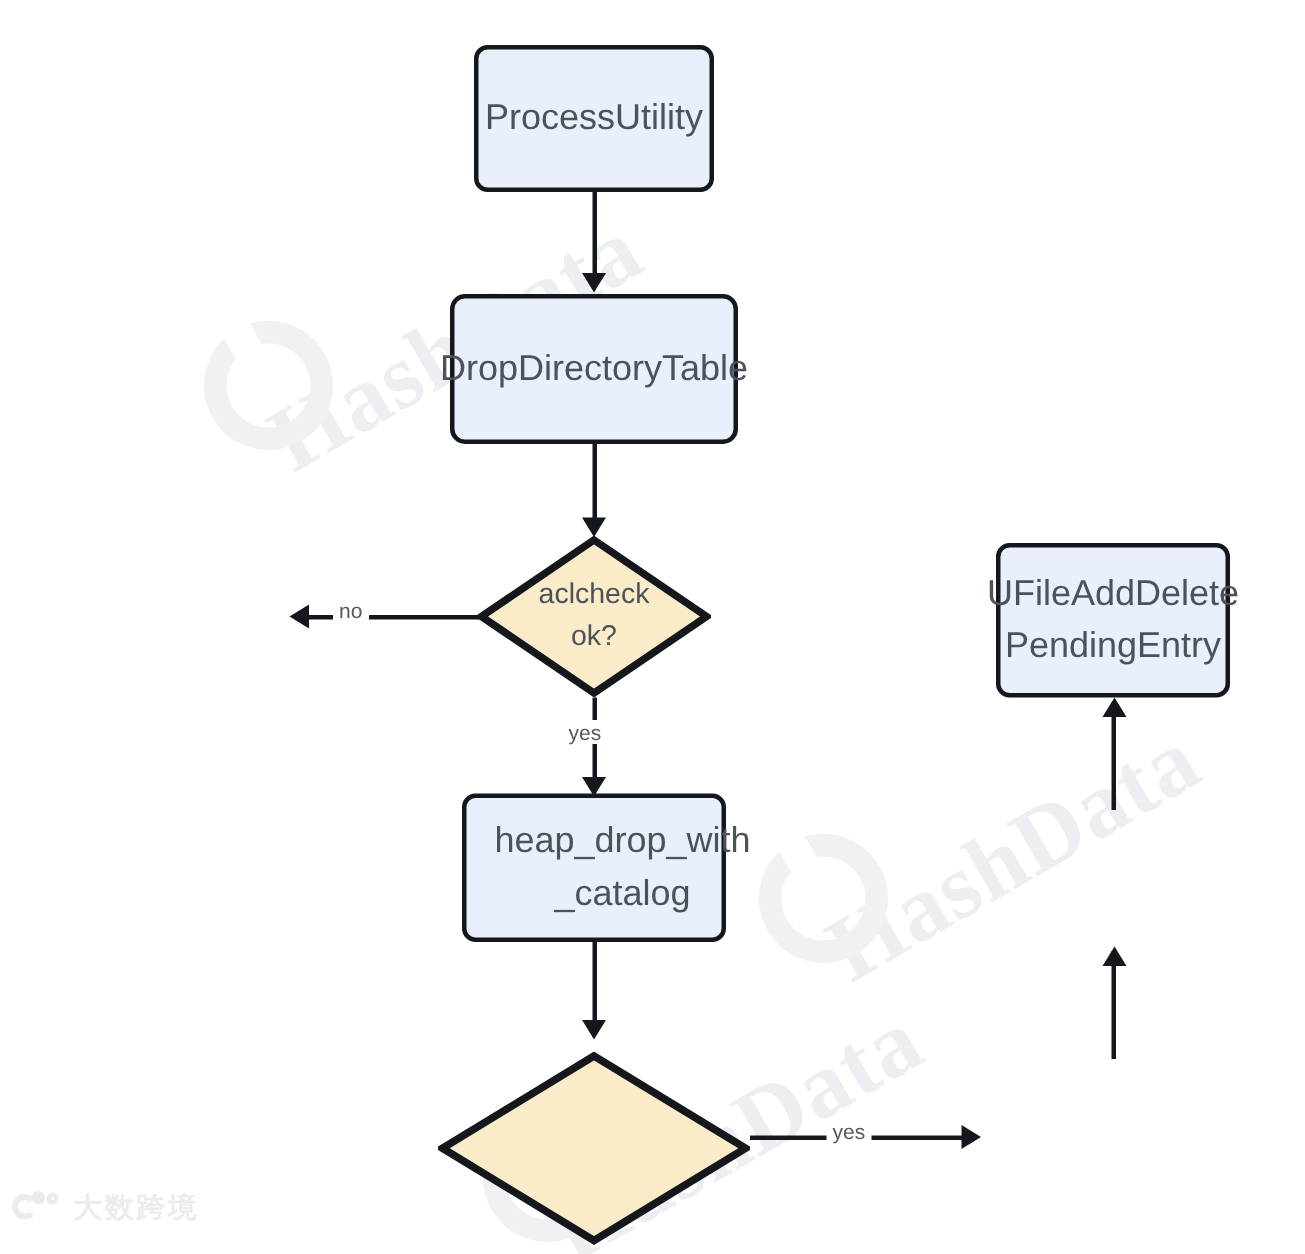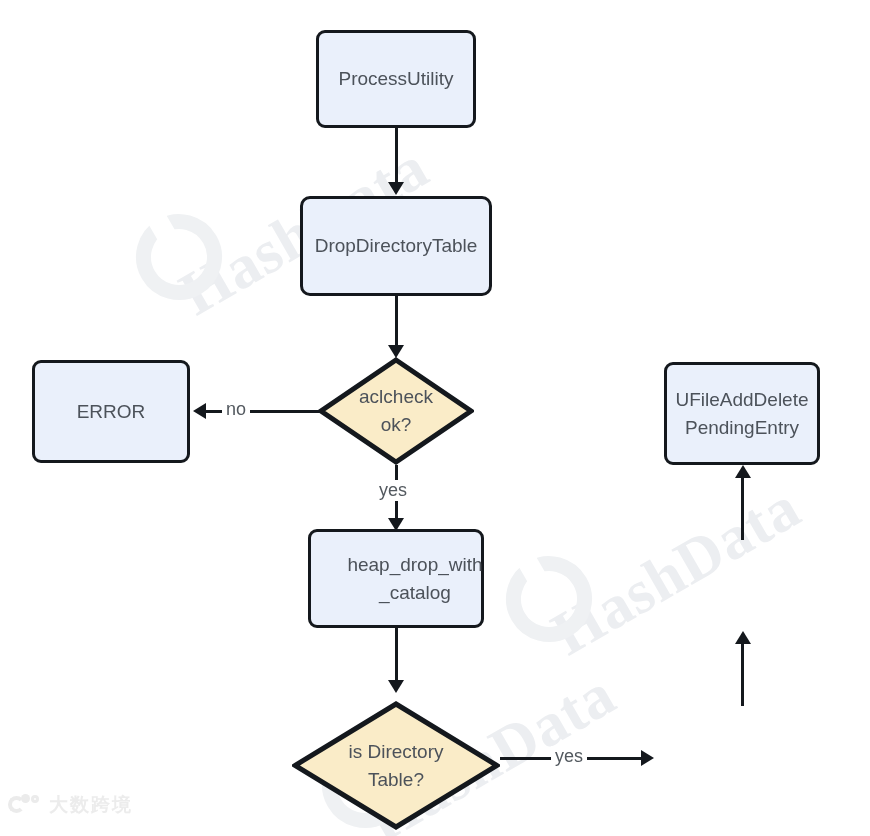--- a/index.html
+++ b/index.html
@@ -109,21 +109,21 @@
     display: flex;
     align-items: center;
     justify-content: center;
     text-align: center;
   }
   .node-box {
     background: #eaf0fb;
     border: 3px solid #14181d;
     border-radius: 9px;
     color: #4c525a;
-    font-size: 19px;
+    font-size: 24px;
     line-height: 1.45;
     padding: 4px 6px;
   }
   .node-label {
     white-space: pre-line;
   }
 
   
   .node-diamond {
     background: transparent;
@@ -174,21 +174,21 @@
   }
   .arrow-right {
     border-top: 8px solid transparent;
     border-bottom: 8px solid transparent;
     border-left: 13px solid #14181d;
   }
 
   .edge-label {
     position: absolute;
     color: #53595f;
-    font-size: 18px;
+    font-size: 14px;
     background: #ffffff;
     padding: 0 4px;
     white-space: nowrap;
   }
 </style>
 </head>
 <body>
 
 <div id="canvas">
 
@@ -246,35 +246,30 @@
   </div>
 
   <div class="node node-diamond" style="left:318px; top:357px; width:156px; height:108px;justify-content:center;">
     <svg class="dia-shape" viewBox="0 0 156 108" preserveAspectRatio="none">
       <polygon points="78,3 153,54 78,105 3,54" fill="#faecc8" stroke="#14181d" stroke-width="5" stroke-linejoin="miter"></polygon>
     </svg>
     <span class="dia-text">aclcheck
 ok?</span>
   </div>
 
-  <div class="node node-box" style="left:32px; top:360px; width:158px; height:103px;">
-    <span class="node-label">ERROR</span>
-  </div>
 
   <div class="node node-box" style="left:308px; top:529px; width:176px; height:99px;padding-left:44px;">
     <span class="node-label">heap_drop_with
 _catalog</span>
   </div>
 
   <div class="node node-diamond" style="left:292px; top:701px; width:208px; height:129px;">
     <svg class="dia-shape" viewBox="0 0 208 129" preserveAspectRatio="none">
       <polygon points="104,3 205,64.5 104,126 3,64.5" fill="#faecc8" stroke="#14181d" stroke-width="5" stroke-linejoin="miter"></polygon>
     </svg>
-    <span class="dia-text">is Directory
-Table?</span>
   </div>
 
 
 
   <div class="node node-box" style="left:664px; top:362px; width:156px; height:103px;justify-content:center;">
     <span class="node-label">UFileAddDelete
 PendingEntry</span>
   </div>
 
 </div>

